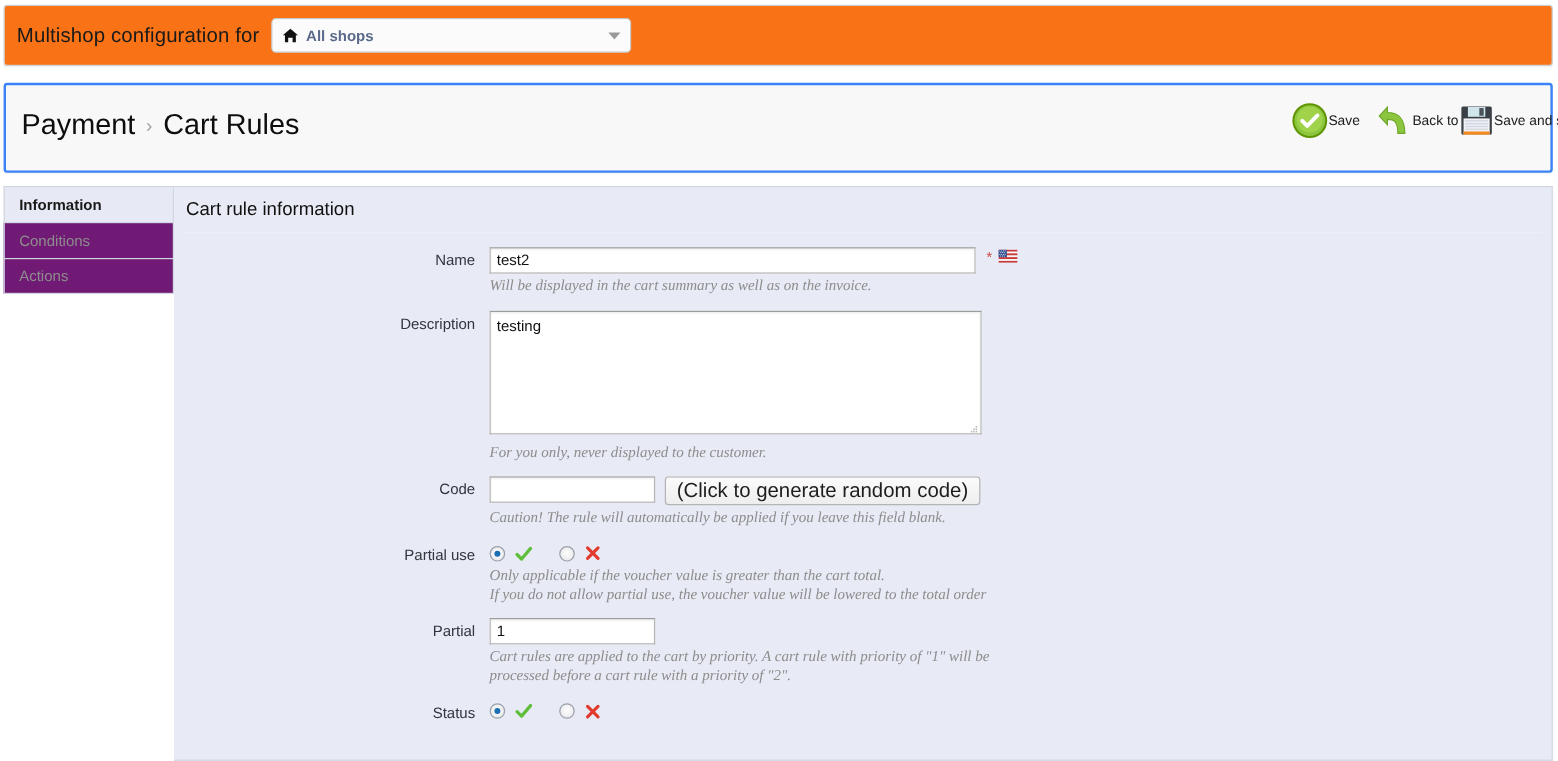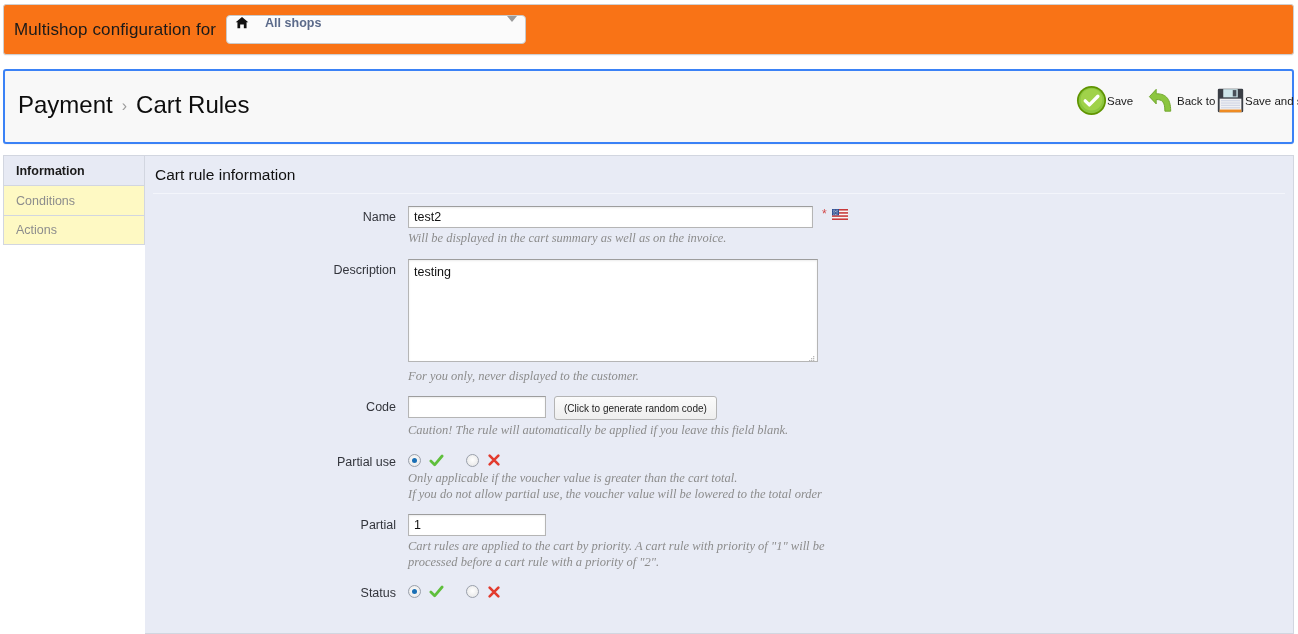--- a/index.html
+++ b/index.html
@@ -33,24 +33,24 @@
     font-weight: 400;
     letter-spacing: .1px;
   }
   .shop-select {
     margin-left: 10px;
     width: 300px; height: 29px;
     background: #fbfbfb;
     border: 1px solid #c9c9c9;
     border-radius: 4px;
     display: flex;
+    align-items: center;
     padding: 0 8px;
     box-shadow: inset 0 1px 0 #fff;
     cursor: pointer;
-    gap: 10px;
   }
   .home-icon { width: 14px; height: 14px; margin-right: 6px; flex: 0 0 auto; }
   .shop-select-label {
     font-size: 12.5px;
     font-weight: bold;
     color: #5b6a8a;
     flex: 1 1 auto;
     white-space: nowrap;
     overflow: hidden;
   }
@@ -121,21 +121,21 @@
     width: 142px;
   }
   .tab {
     height: 30px;
     display: flex;
     align-items: center;
     padding-left: 12px;
     font-size: 12.5px;
     border: 1px solid #d2d6e0;
     border-bottom: none;
-    background: #fef9c3;
+    background: #701a75;
     color: #8d8d8d;
     cursor: pointer;
   }
   .tab:last-child { border-bottom: 1px solid #d2d6e0; }
   .tab.active {
     background: #e7eaf4;
     color: #1a1a1a;
     font-weight: bold;
     border-color: #d2d6e0;
   }
@@ -222,21 +222,21 @@
     top: 1px;
   }
   .inline-row { display: flex; align-items: flex-start; }
   .flag { width: 16px; height: 11px; display: inline-block; vertical-align: middle; }
 
   .gen-btn {
     margin-left: 8px;
     height: 24px;
     padding: 0 9px;
     font-family: "Liberation Sans", sans-serif;
-    font-size: 10px;
+    font-size: 17px;
     color: #1d1d1d;
     background: linear-gradient(#fbfbfb, #eeeeee);
     border: 1px solid #b4b4b4;
     border-radius: 3px;
     cursor: pointer;
   }
 
   .radio-group { display: flex; align-items: center; padding-top: 2px; }
   .radio {
     width: 13px; height: 13px;

